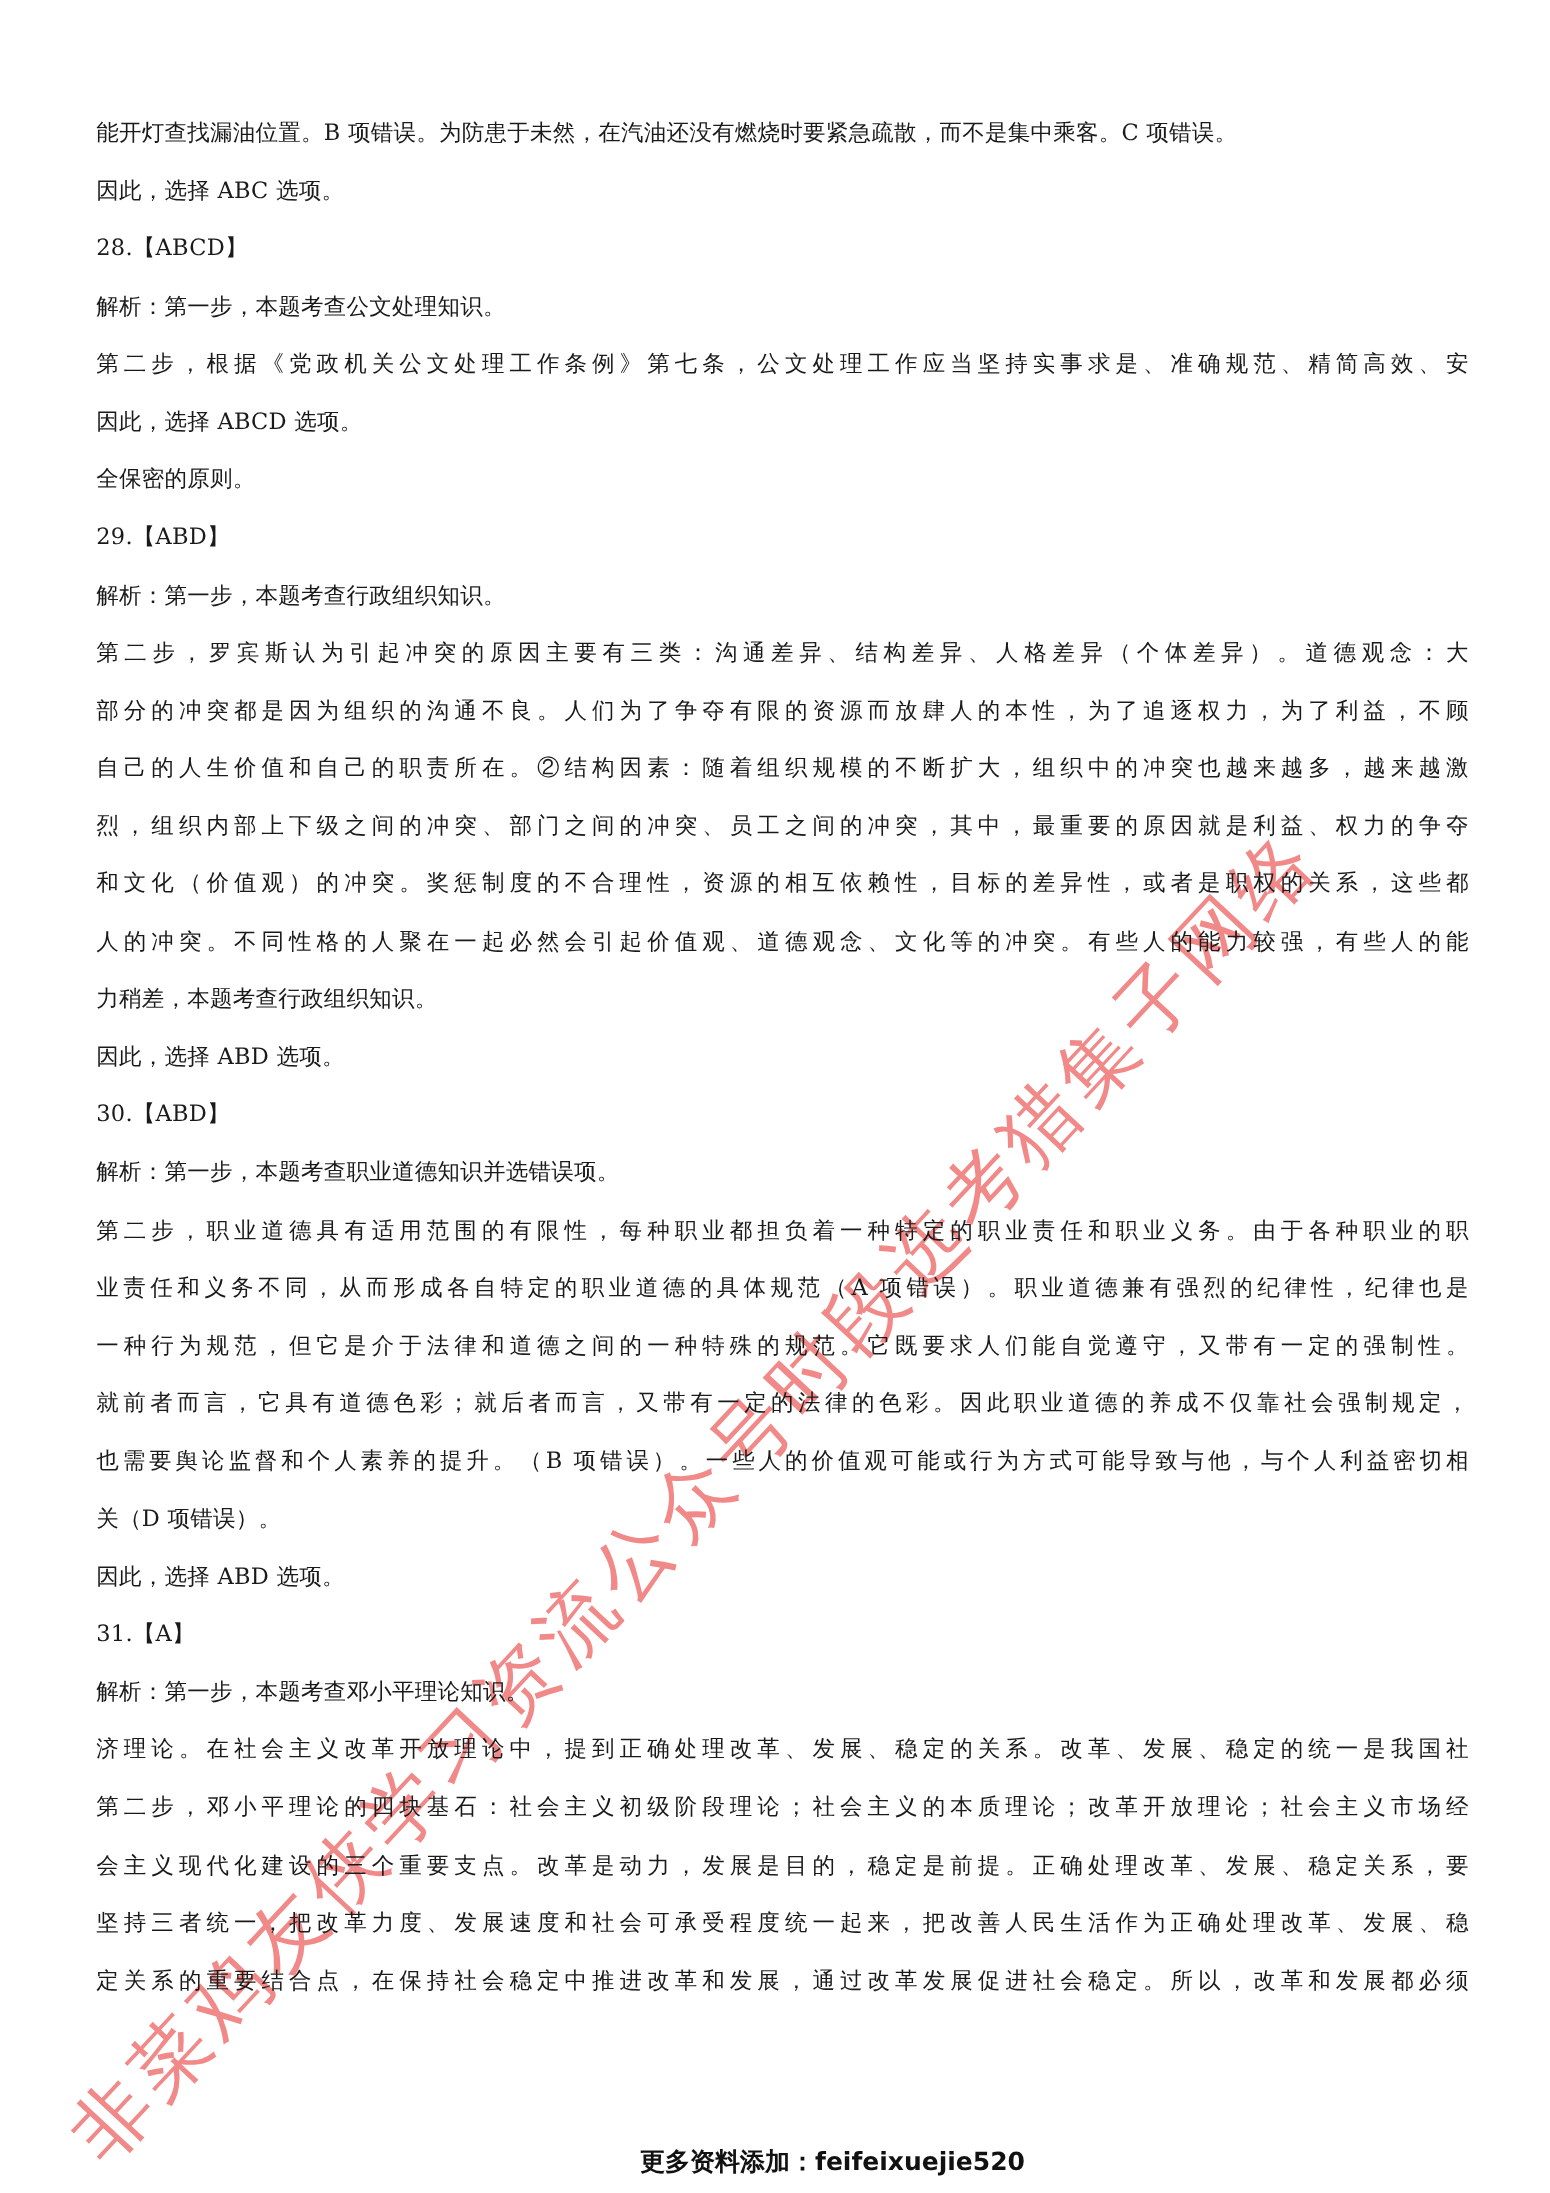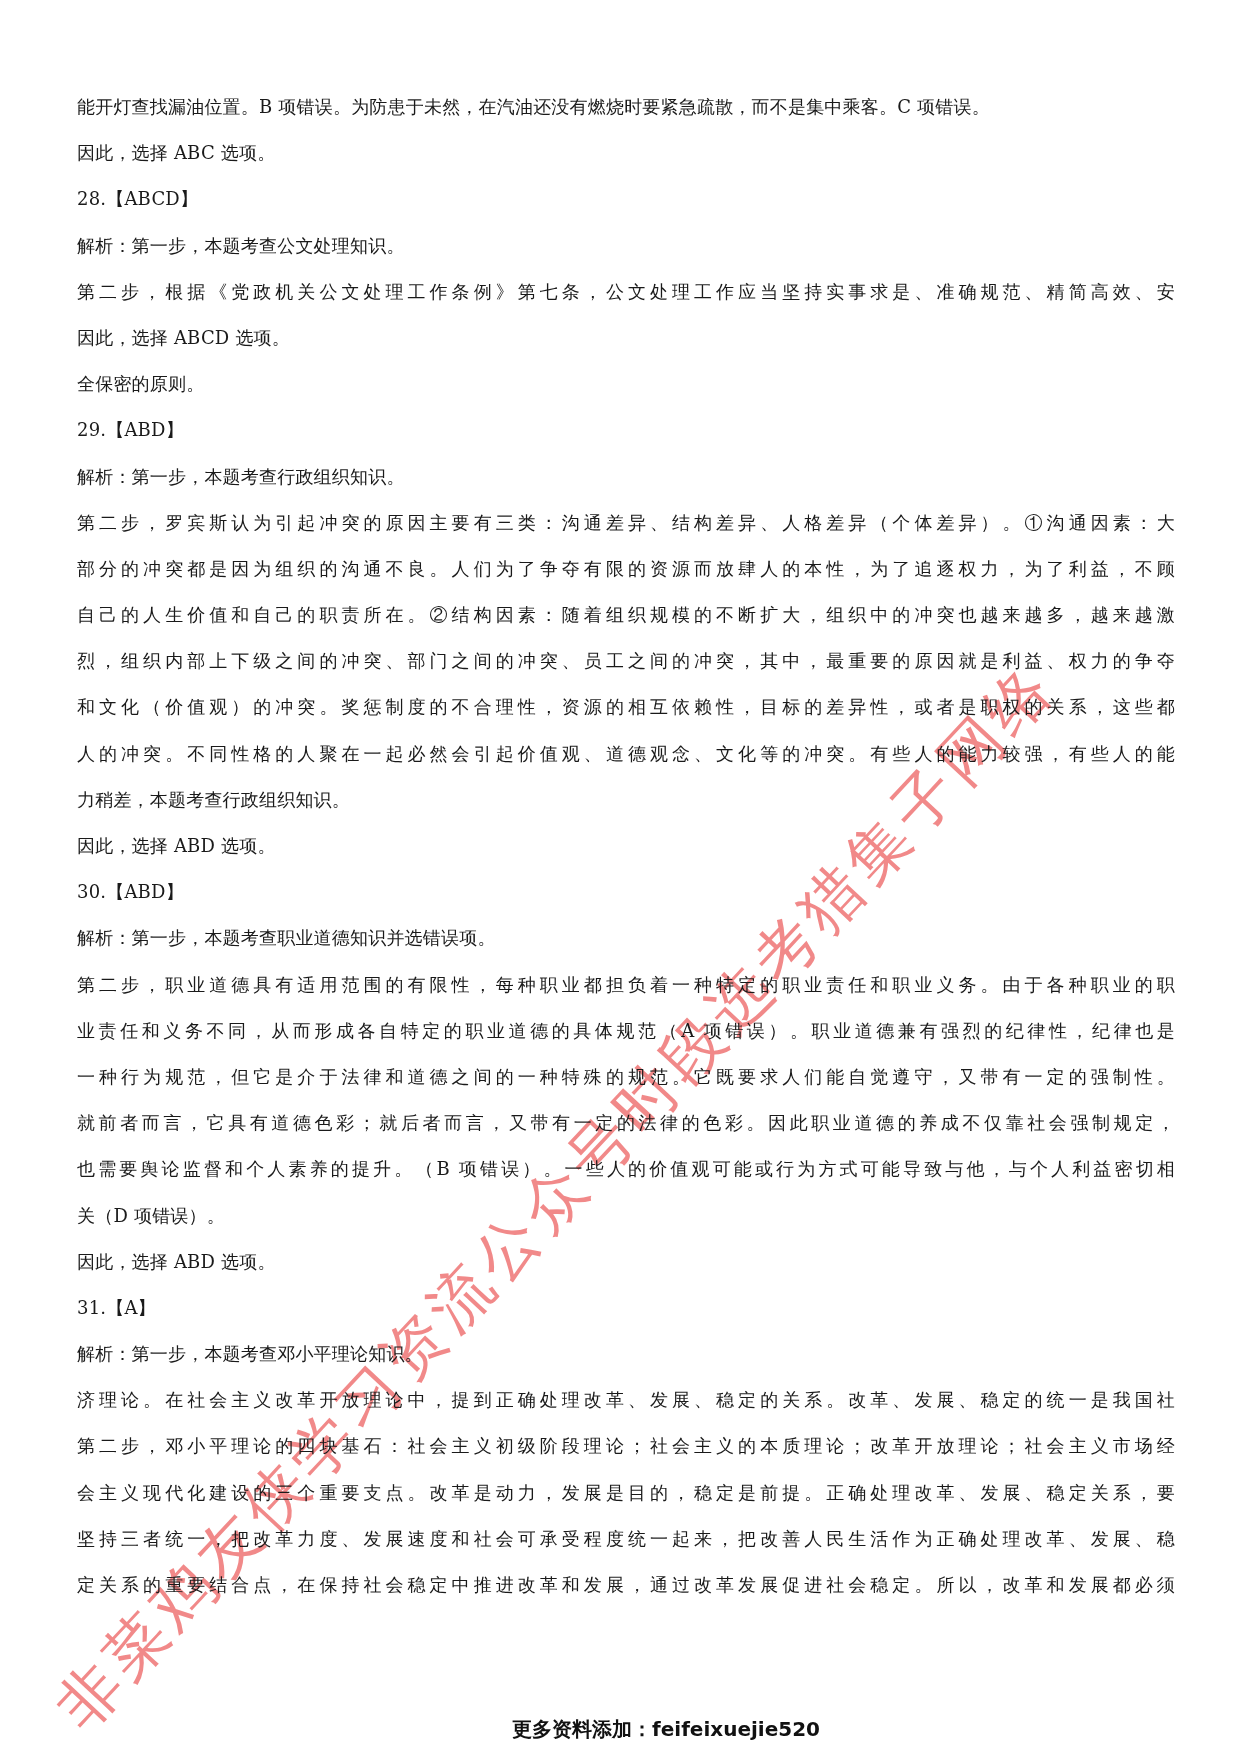--- a/index.html
+++ b/index.html
@@ -25,21 +25,21 @@
 <div class="page" id="doc">
     <div class="line">能开灯查找漏油位置。B 项错误。为防患于未然，在汽油还没有燃烧时要紧急疏散，而不是集中乘客。C 项错误。</div>
     <div class="line">因此，选择 ABC 选项。</div>
     <div class="line">28.【ABCD】</div>
     <div class="line">解析：第一步，本题考查公文处理知识。</div>
     <div class="line justify">第二步，根据《党政机关公文处理工作条例》第七条，公文处理工作应当坚持实事求是、准确规范、精简高效、安</div>
     <div class="line">因此，选择 ABCD 选项。</div>
     <div class="line">全保密的原则。</div>
     <div class="line">29.【ABD】</div>
     <div class="line">解析：第一步，本题考查行政组织知识。</div>
-    <div class="line justify">第二步，罗宾斯认为引起冲突的原因主要有三类：沟通差异、结构差异、人格差异（个体差异）。①沟通因素：大</div>
+    <div class="line justify">第二步，罗宾斯认为引起冲突的原因主要有三类：沟通差异、结构差异、人格差异（个体差异）。道德观念：大</div>
     <div class="line justify">部分的冲突都是因为组织的沟通不良。人们为了争夺有限的资源而放肆人的本性，为了追逐权力，为了利益，不顾</div>
     <div class="line justify">自己的人生价值和自己的职责所在。②结构因素：随着组织规模的不断扩大，组织中的冲突也越来越多，越来越激</div>
     <div class="line justify">烈，组织内部上下级之间的冲突、部门之间的冲突、员工之间的冲突，其中，最重要的原因就是利益、权力的争夺</div>
     <div class="line justify">和文化（价值观）的冲突。奖惩制度的不合理性，资源的相互依赖性，目标的差异性，或者是职权的关系，这些都</div>
     <div class="line justify">人的冲突。不同性格的人聚在一起必然会引起价值观、道德观念、文化等的冲突。有些人的能力较强，有些人的能</div>
     <div class="line">力稍差，本题考查行政组织知识。</div>
     <div class="line">因此，选择 ABD 选项。</div>
     <div class="line">30.【ABD】</div>
     <div class="line">解析：第一步，本题考查职业道德知识并选错误项。</div>
     <div class="line justify">第二步，职业道德具有适用范围的有限性，每种职业都担负着一种特定的职业责任和职业义务。由于各种职业的职</div>

